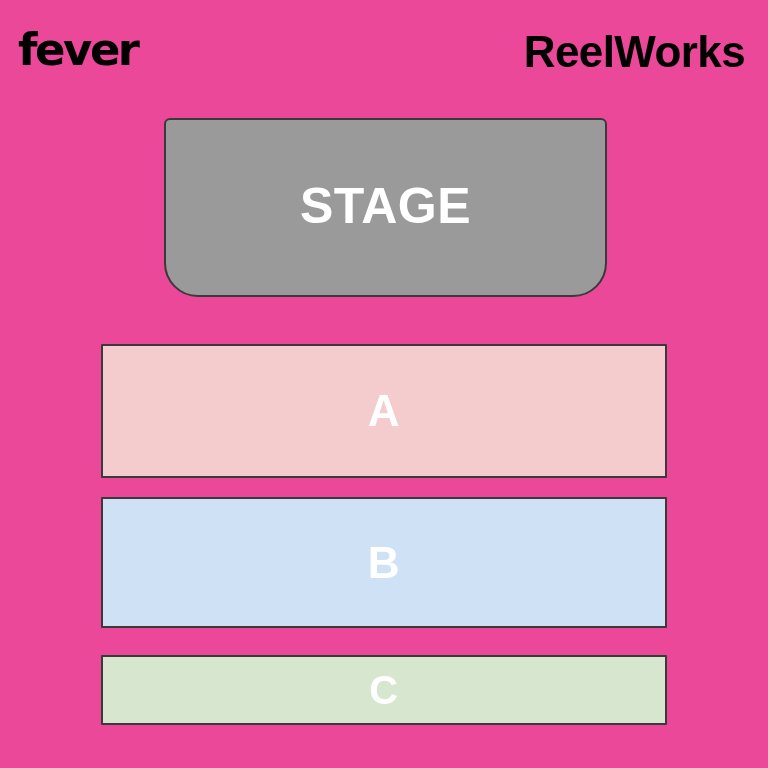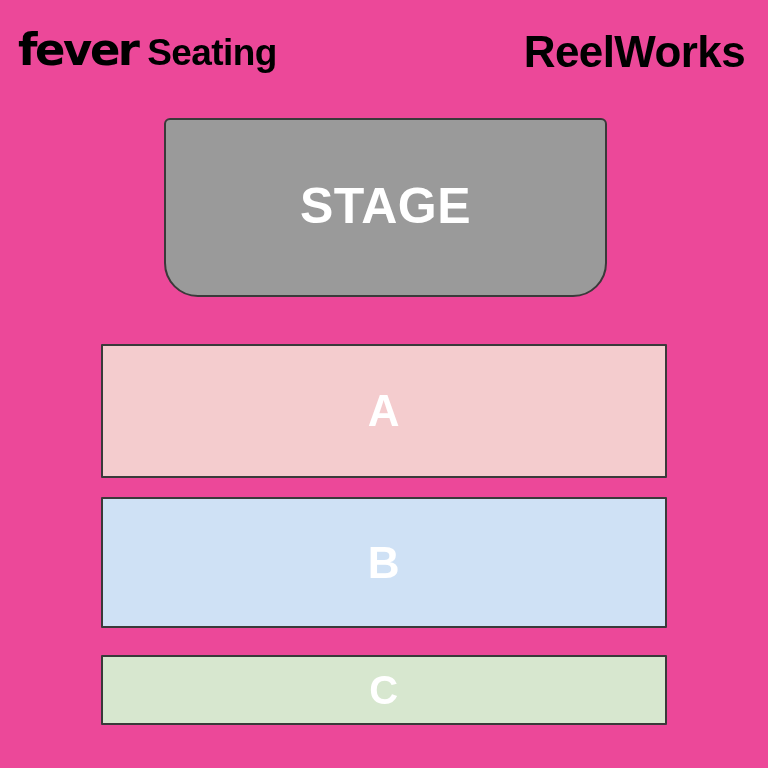--- a/index.html
+++ b/index.html
@@ -119,21 +119,20 @@
   #section-c .section-label { font-size: 40px; }
 </style>
 </head>
 <body>
 
 <div id="canvas" style="background: #ec4899; padding-left: 48px;">
 
   <div id="header">
     <div id="brand-group">
       <span id="fever-logo">fever</span>
-      <span id="page-title">Seating</span>
     </div>
     <div id="venue-name">ReelWorks</div>
   </div>
 
   <div id="stage" style="background: rgb(154, 154, 154); border-color: rgb(58, 58, 58);">
     <span id="stage-label" style="color: rgb(255, 255, 255);">STAGE</span>
   </div>
 
   <div class="section" id="section-a" style="background: rgb(244, 204, 206); border-color: rgb(58, 58, 58);">
     <span class="section-label" style="color: rgb(255, 255, 255);">A</span>

